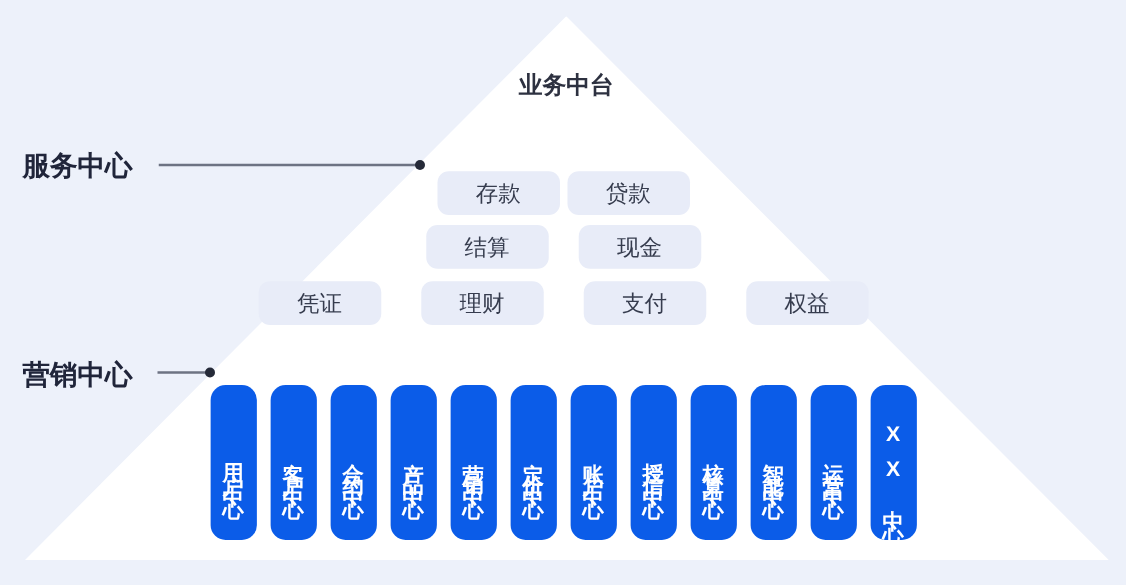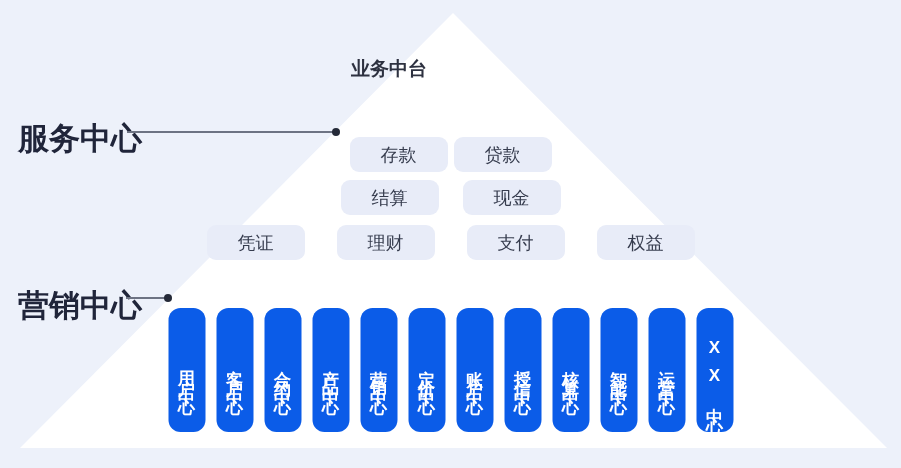--- a/index.html
+++ b/index.html
@@ -21,21 +21,21 @@
     position: absolute;
     inset: 0;
     background: #ffffff;
     clip-path: polygon(453px 13px, 887px 448px, 20px 448px);
   }
   .pyramid-title {
     position: absolute;
     top: 56px;
     left: 351px;
     width: 204px;
-    text-align: left;
+    text-align: center;
     font-size: 19px;
     line-height: 1.38;
     font-weight: 700;
     color: #2d3140;
   }
   .cap-row {
     position: absolute;
     left: 50%;
     transform: translateX(-50%);
     display: flex;
@@ -77,21 +77,21 @@
     font-weight: 600;
     writing-mode: vertical-rl;
     text-orientation: upright;
     letter-spacing: 9px;
     padding-top: 9px;
     box-sizing: border-box;
   }
   .side-label {
     position: absolute;
     left: 18px;
-    font-size: 31px;
+    font-size: 22px;
     font-weight: 700;
     color: #20253a;
     white-space: nowrap;
   }
   .side-label.service { top: 118px; }
   .side-label.shared  { top: 285px; }
   .connector-line {
     position: absolute;
     height: 2px;
     background: #6d7383;

